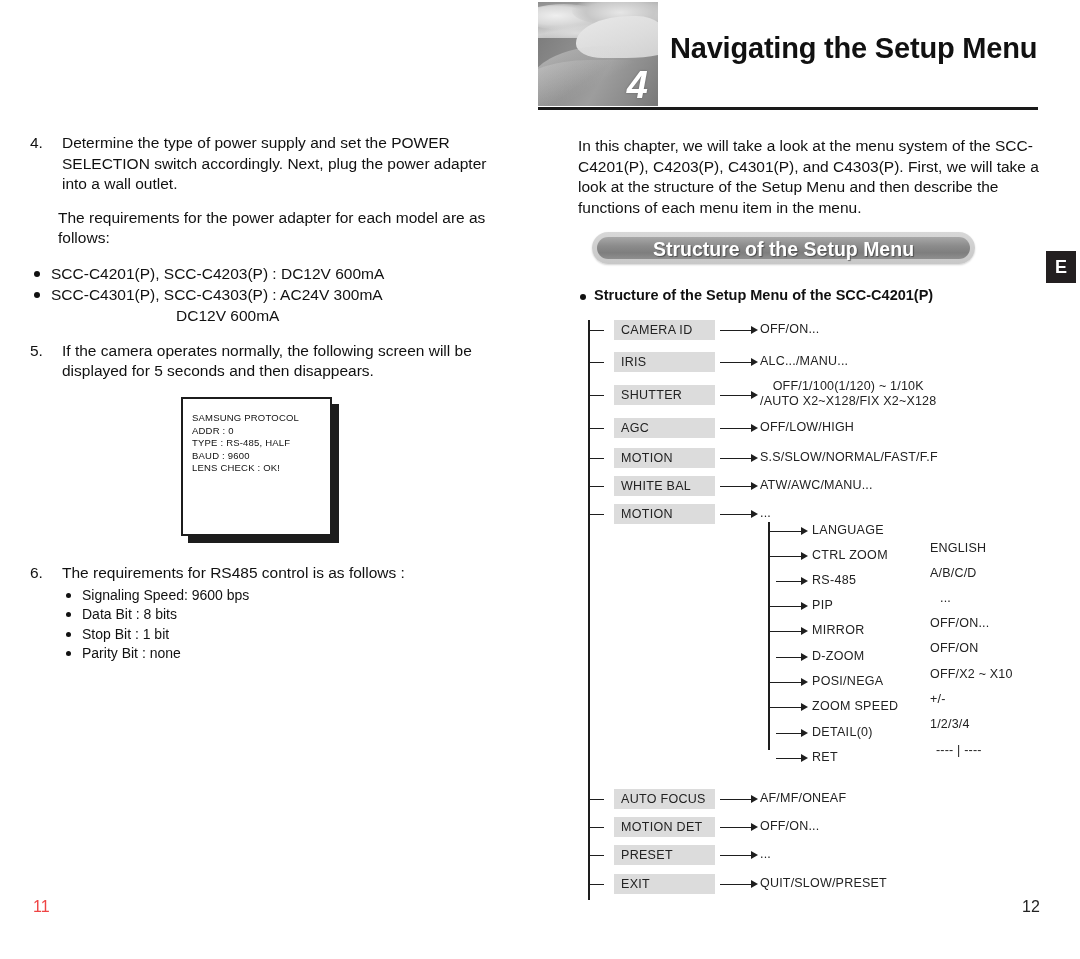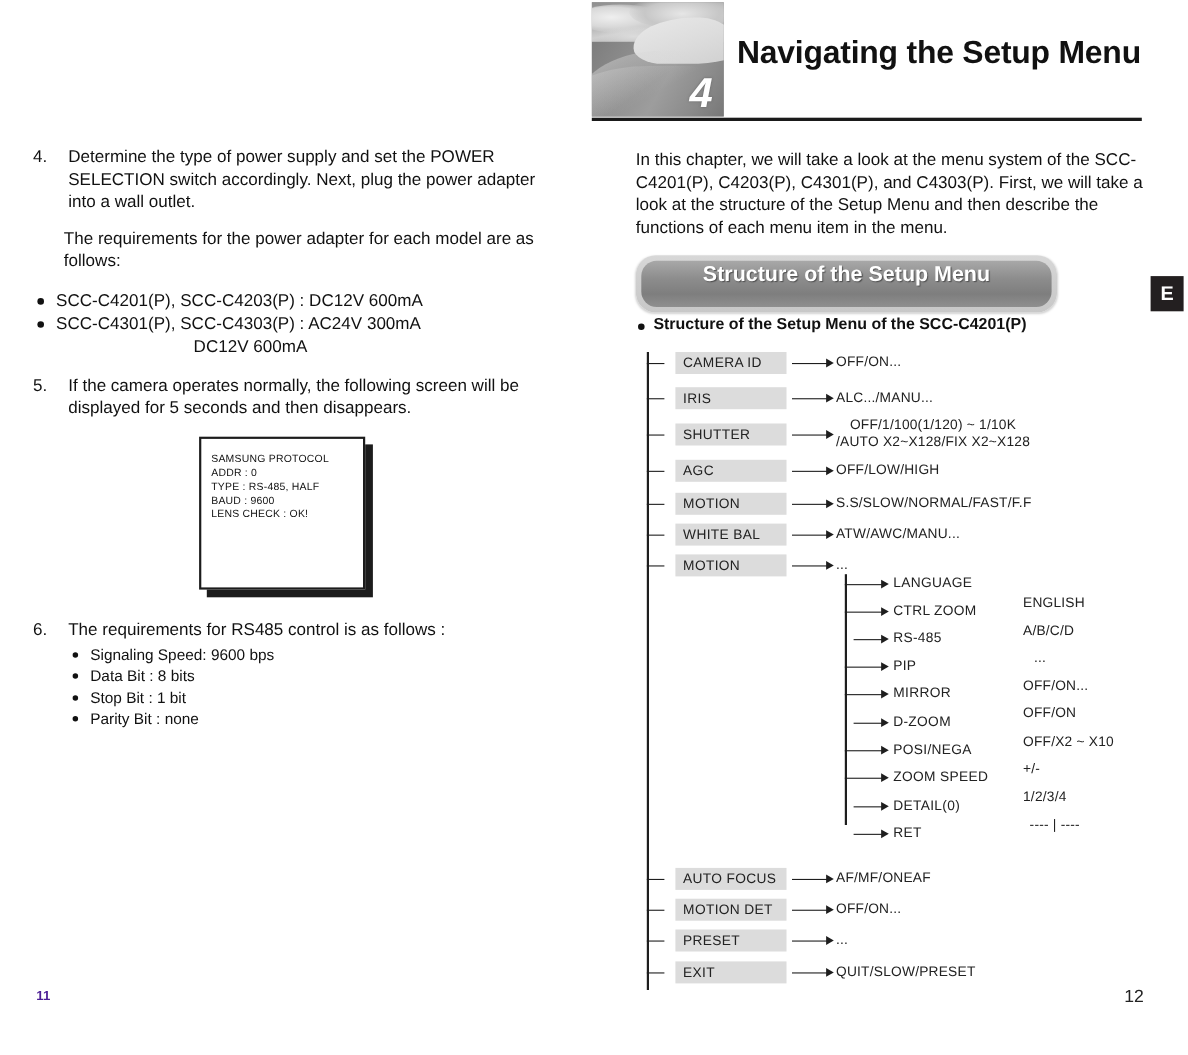--- a/index.html
+++ b/index.html
@@ -93,21 +93,21 @@
   #osd-text{
     position:absolute;left:9px;top:13px;font-size:9.5px;line-height:12.6px;
     color:#111;letter-spacing:.2px;white-space:pre;
   }
 
   
   #right-col{position:absolute;left:578px;top:136px;width:470px;}
   #intro{font-size:15.5px;line-height:20.5px;}
 
   #section-pill{
-    position:absolute;left:578px;top:232px;width:383px;height:52px;
+    position:absolute;left:592px;top:232px;width:383px;height:32px;
     border-radius:18px;
     background:linear-gradient(180deg,#d8d8d8 0%,#cfcfcf 45%,#c8c8c8 100%);
     box-shadow:0 1px 2px rgba(0,0,0,.18);
     text-decoration:underline;
   }
   #section-pill .inner{
     position:absolute;left:5px;top:5px;right:5px;bottom:5px;border-radius:14px;
     background:linear-gradient(180deg,#a8a8a8 0%,#8c8c8c 40%,#7e7e7e 72%,#8f8f8f 100%);
   }
   #section-pill-label{
@@ -164,21 +164,21 @@
   .subnode .arrow{position:absolute;left:0;top:8.5px;width:34px;height:1.5px;background:#1e1e1e;}
   .subnode .arrow::after{
     content:"";position:absolute;right:-6px;top:-3.3px;
     border-left:7px solid #1e1e1e;border-top:4px solid transparent;border-bottom:4px solid transparent;
   }
   .subnode .lab{position:absolute;left:44px;top:1px;font-size:12.5px;color:#222;letter-spacing:.3px;white-space:nowrap;}
   .subnode .sval{position:absolute;left:162px;top:19px;font-size:12.5px;color:#222;letter-spacing:.2px;white-space:nowrap;}
   .subnode.short .arrow{width:26px;left:8px;}
 
   
-  #page-left{position:absolute;left:33px;top:898px;font-size:12px;color:#4c1d95;font-weight:bold;}
+  #page-left{position:absolute;left:33px;top:898px;font-size:16px;color:#ef4444;}
   #page-right{position:absolute;left:1022px;top:898px;font-size:16px;color:#222;}
 </style>
 </head>
 <body>
 
 <div class="page">
 
   <div id="chapter-header">
     <div id="chapter-thumb">
       <div class="sky"></div>

